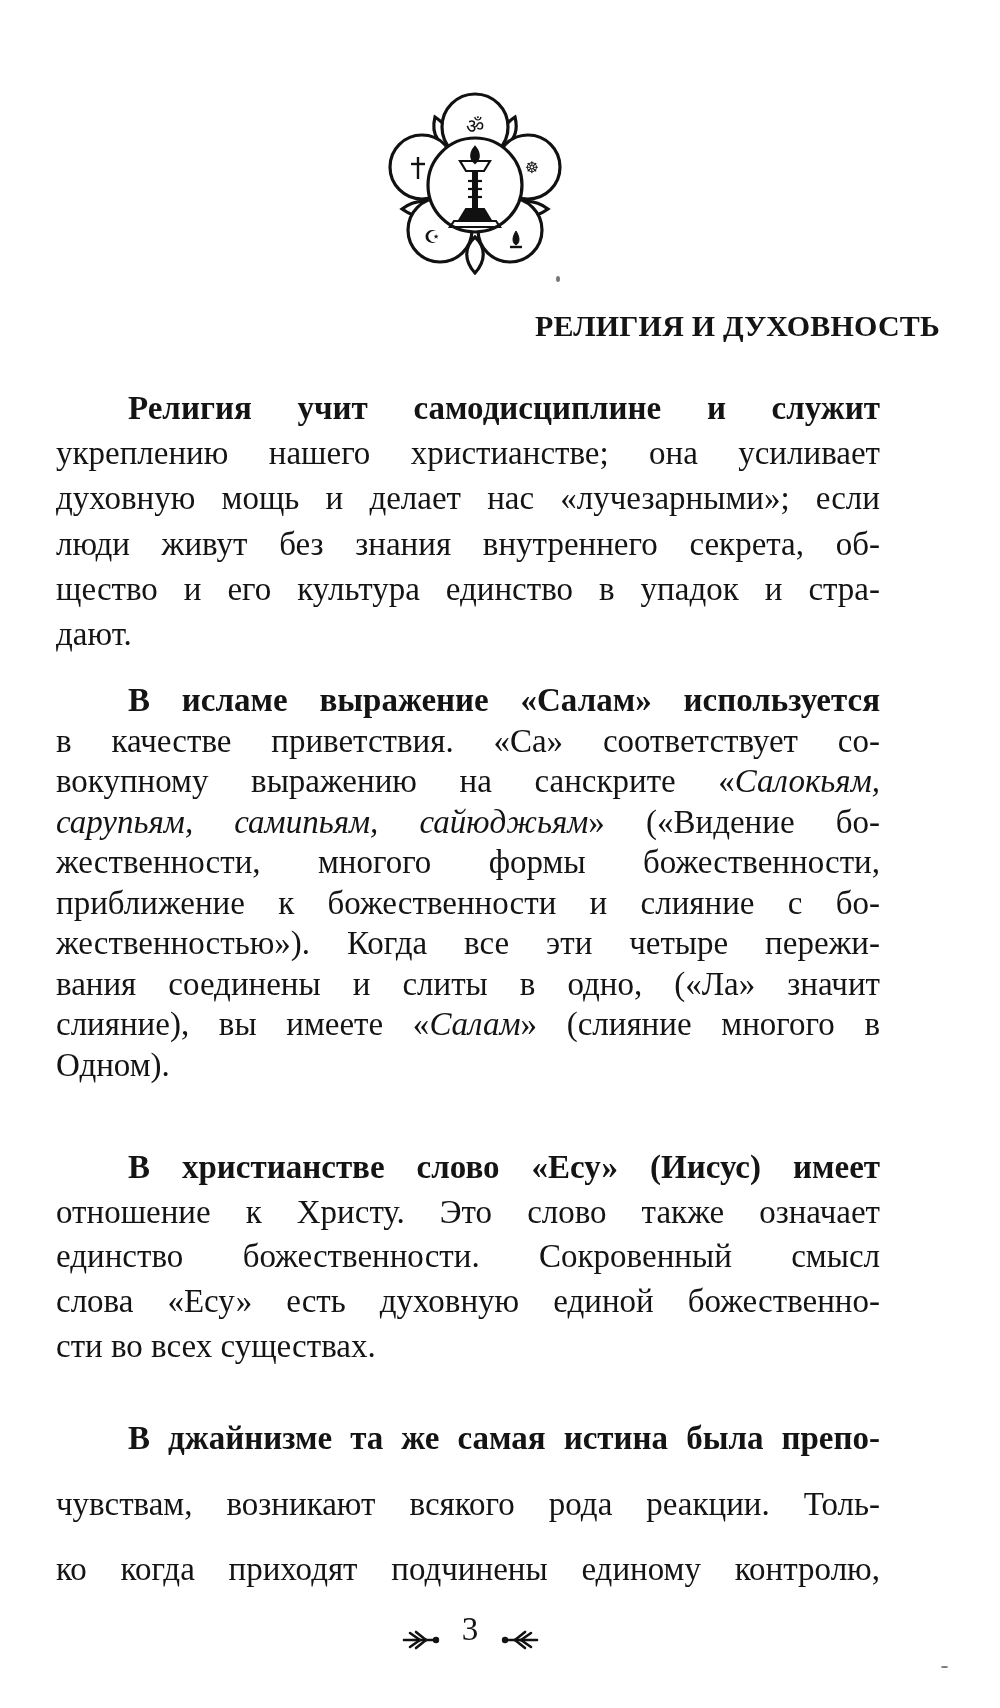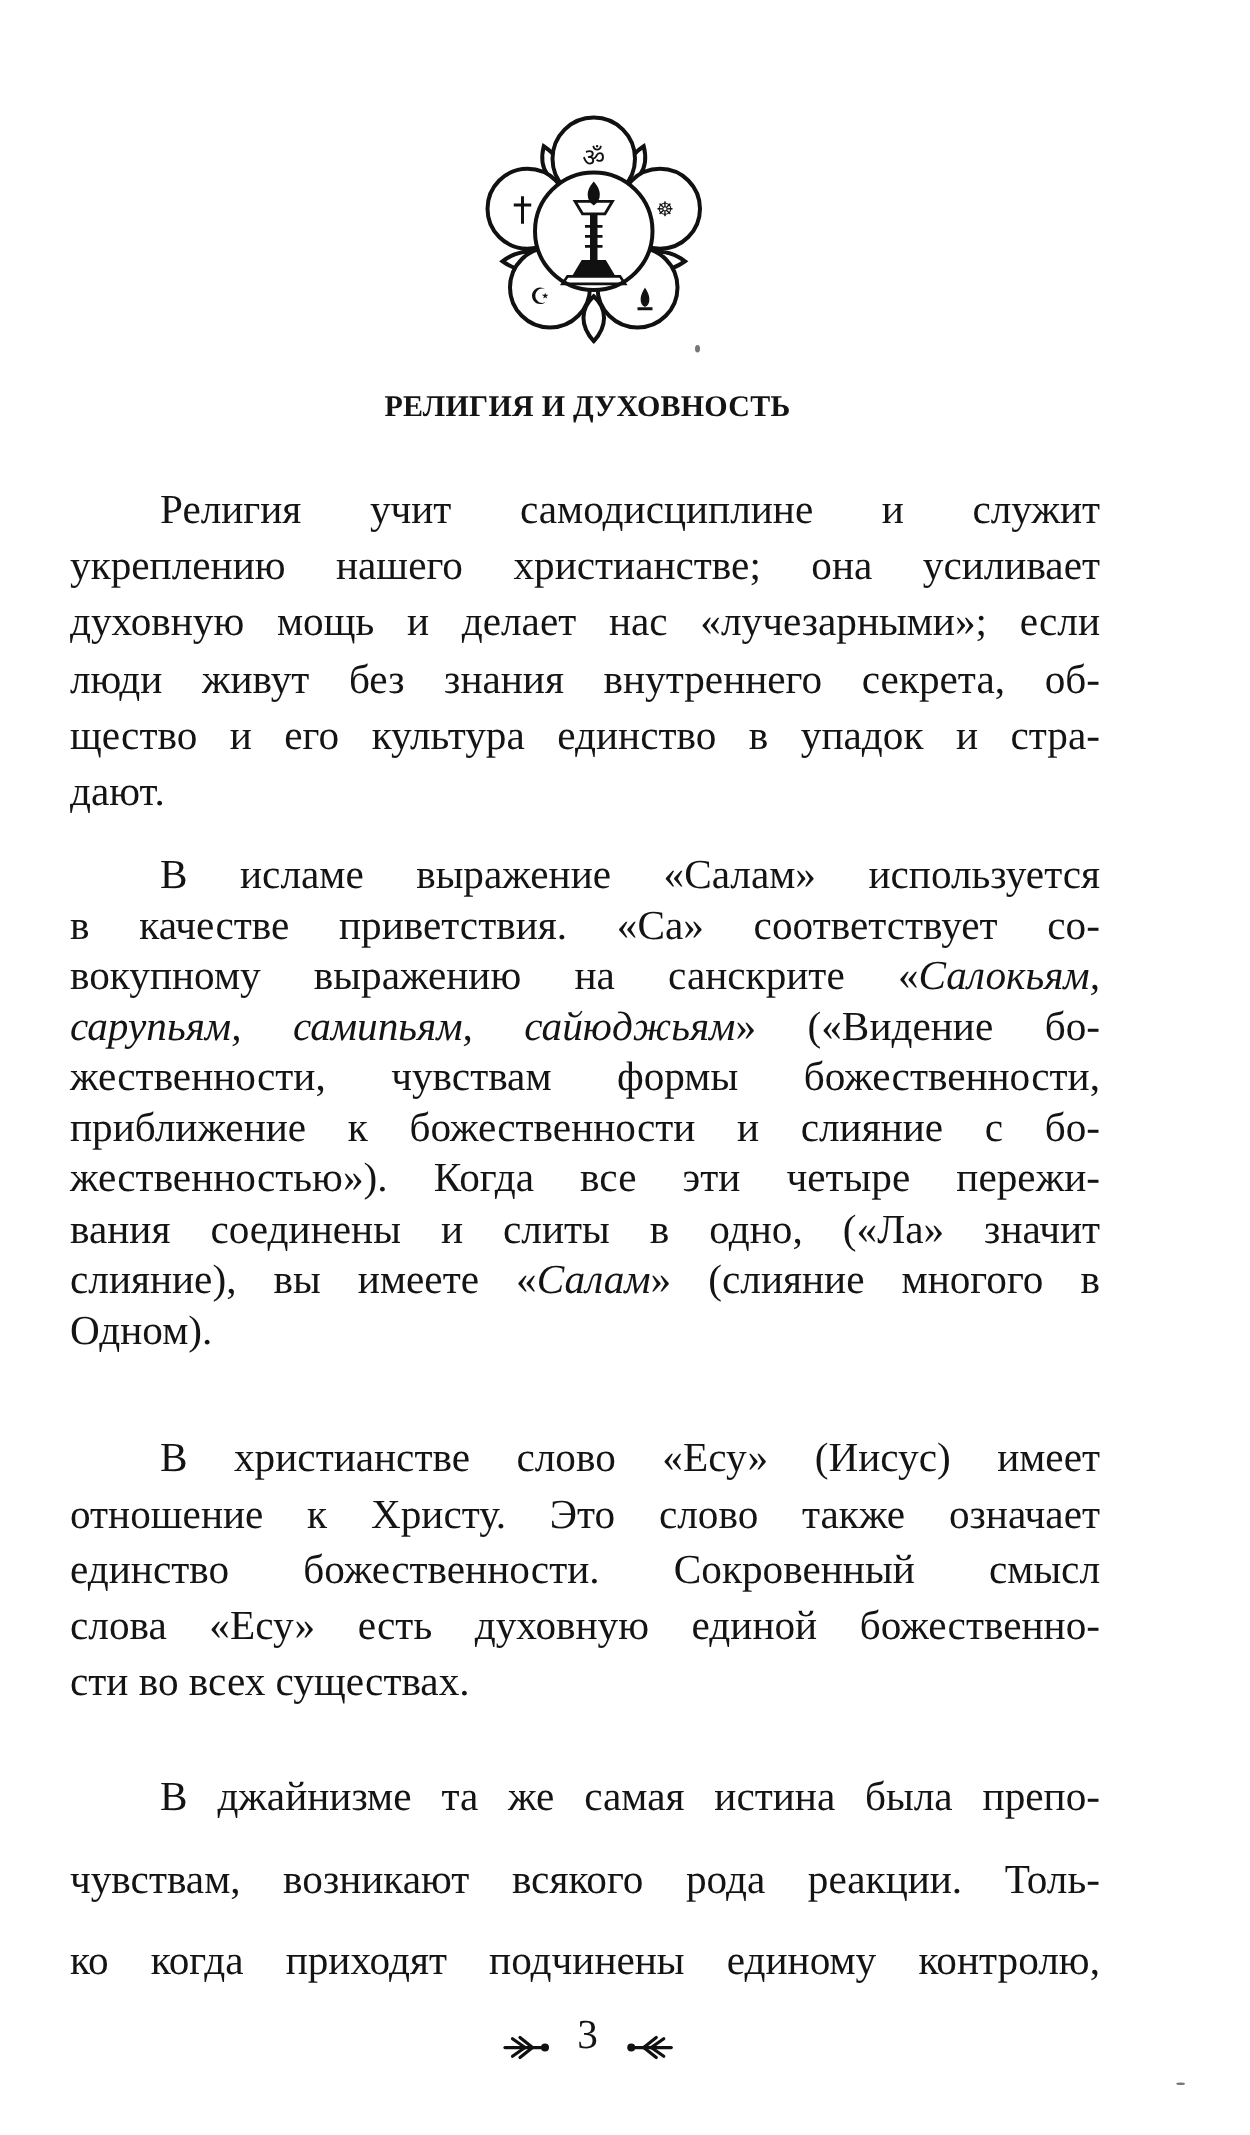--- a/index.html
+++ b/index.html
@@ -1,24 +1,24 @@
 <!DOCTYPE html>
 <html><head>
 <meta charset="utf-8">
 <style>
   html, body { margin: 0; padding: 0; background: #ffffff; }
   body { width: 1000px; height: 1708px; position: relative; overflow: hidden;
          font-family: "Liberation Serif", "DejaVu Serif", serif; color: #141414; }
   .logo { position: absolute; left: 380px; top: 85px; width: 190px; height: 190px; }
-  .title { position: absolute; left: 0; width: 940px; top: 306px; text-align: center;
-           font-weight: bold; font-size: 24px; line-height: 40px; letter-spacing: 0.2px; }
+  .title { position: absolute; left: 0; width: 940px; top: 306px; text-align: right;
+           font-weight: bold; font-size: 30px; line-height: 40px; letter-spacing: 0.2px; }
   .para { position: absolute; left: 56px; width: 824px; font-size: 33px; }
   .line { display: block; white-space: nowrap; text-align: justify; text-align-last: justify; height: 1em; }
   .line.last { text-align: left; text-align-last: left; }
-  .line.indent { padding-left: 72px; }
+  .line.indent { padding-left: 72px; font-weight: bold; }
   .p1 .line { height: 45.2px; line-height: 45.2px; }
   .p2 .line { height: 40.5px; line-height: 40.5px; }
   .p3 .line { height: 44.7px; line-height: 44.7px; }
   .p4 .line { height: 39.5px; line-height: 39.5px; margin-top: 26px; }
   .line .jwrap { display: block; text-align: justify; text-align-last: justify; white-space: normal; }
   .line.last .jwrap { text-align-last: left; }
   i { }
   .folio { position: absolute; left: 0; width: 940px; top: 1606px; text-align: center;
            font-size: 33px; line-height: 40px; }
   .folio .orn { display: inline-block; vertical-align: middle; width: 40px; height: 20px; }
@@ -98,21 +98,21 @@
   <span class="line">
       <span class="jwrap">в качестве приветствия. «Са» соответствует со-</span>
     </span>
   <span class="line">
       <span class="jwrap"><span>вокупному выражению на санскрите «</span><i>Салокьям,</i></span>
     </span>
   <span class="line">
       <span class="jwrap"><i>сарупьям, самипьям, сайюджьям</i><span>» («Видение бо-</span></span>
     </span>
   <span class="line">
-      <span class="jwrap">жественности, чувствам формы божественности,</span>
+      <span class="jwrap">жественности, многого формы божественности,</span>
     </span>
   <span class="line">
       <span class="jwrap">приближение к божественности и слияние с бо-</span>
     </span>
   <span class="line">
       <span class="jwrap">жественностью»). Когда все эти четыре пережи-</span>
     </span>
   <span class="line">
       <span class="jwrap">вания соединены и слиты в одно, («Ла» значит</span>
     </span>

